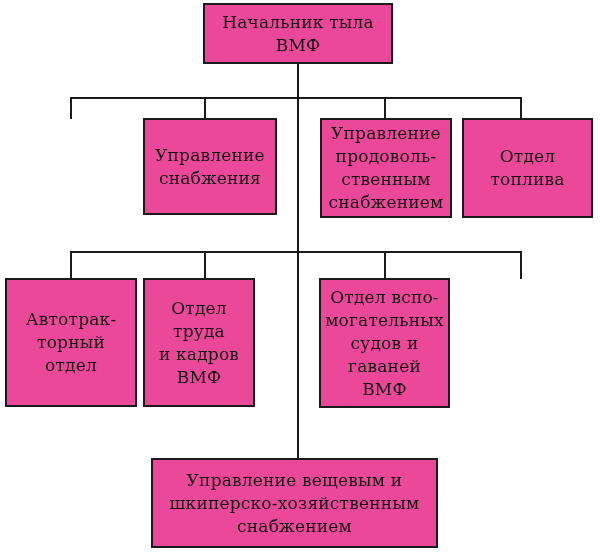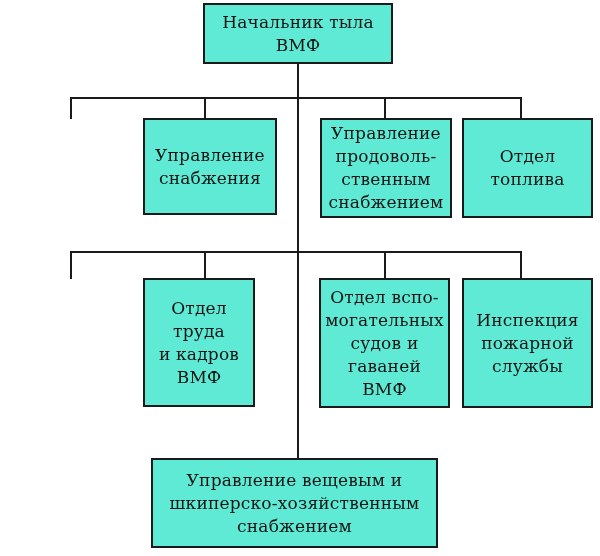--- a/index.html
+++ b/index.html
@@ -21,21 +21,21 @@
     left: 0;
     top: 0;
     width: 600px;
     height: 556px;
     display: block;
   }
   .node {
     position: absolute;
     box-sizing: border-box;
     border: 2px solid #1a1a1a;
-    background: #5eead4;
+    background: #ec4899;
     display: flex;
     align-items: center;
     justify-content: center;
     text-align: center;
     white-space: pre-line;
     font-size: 17px;
     line-height: 23px;
     letter-spacing: 0.2px;
     padding: 2px 3px;
   }
@@ -81,32 +81,32 @@
 снабжения</div>
 
   <div class="node n-food">Управление
 продоволь-
 ственным
 снабжением</div>
 
   <div class="node n-fuel">Отдел
 топлива</div>
 
+  <div class="node n-auto">Автотрак-
+торный
+отдел</div>
 
   <div class="node n-labor">Отдел труда
 и кадров
 ВМФ</div>
 
   <div class="node n-aux">Отдел вспо-
 могательных
 судов и
 гаваней
 ВМФ</div>
 
-  <div class="node n-fire">Инспекция
-пожарной
-службы</div>
 
   <div class="node n-clothing">Управление вещевым и
 шкиперско-хозяйственным
 снабжением</div>
 
 </div>
 
 </body></html>

